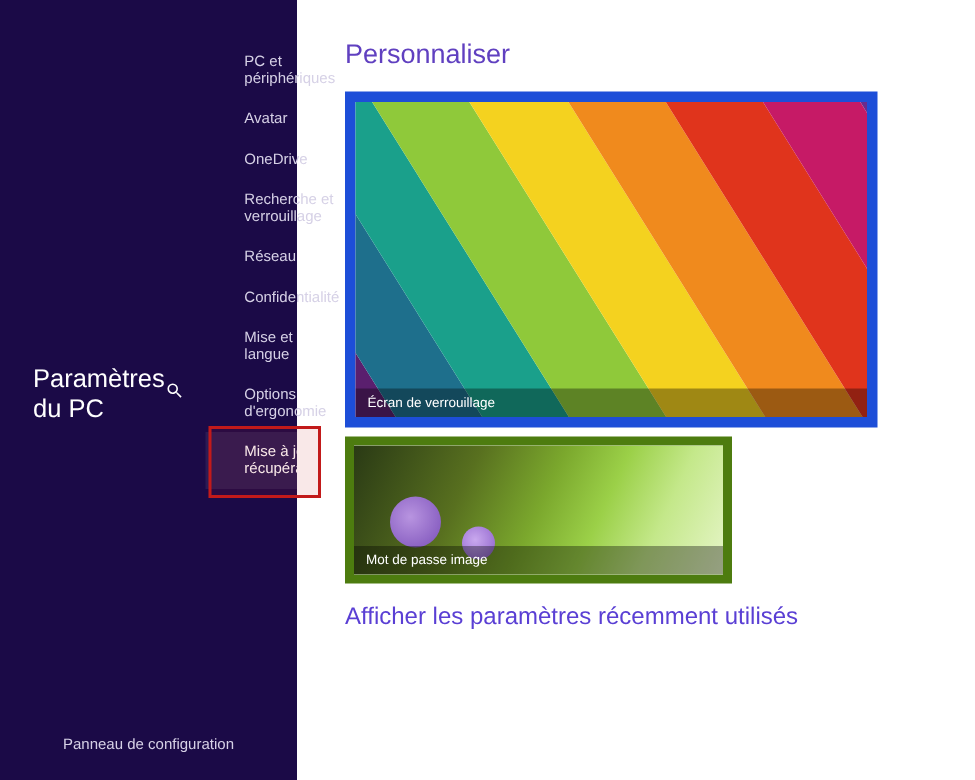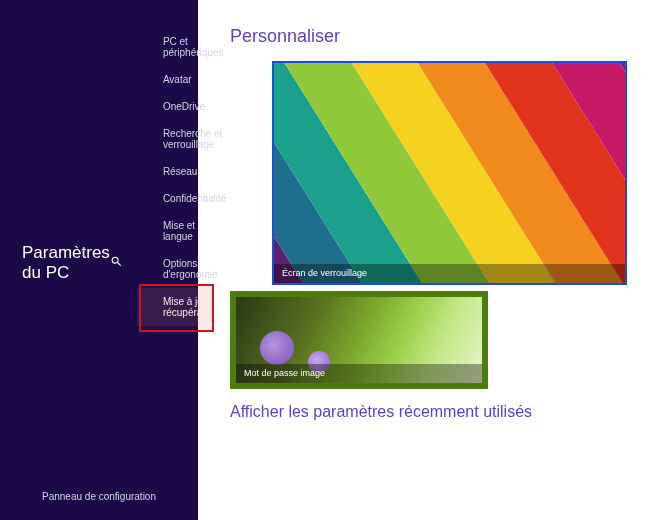--- a/index.html
+++ b/index.html
@@ -8,21 +8,21 @@
   .sidebar-head { display: flex; align-items: center; justify-content: space-between; padding: 0 14px 16px 22px; }
   .sidebar-title { font-size: 17px; font-weight: 300; color: #fff; }
   .search-icon svg { width: 13px; height: 13px; fill: #fff; }
   .nav { display: flex; flex-direction: column; margin-top: 6px; }
   .nav-item { font-size: 10px; color: #d6d1e6; padding: 8px 0 8px 26px; cursor: pointer; position: relative; }
   .nav-item.selected { background: rgba(255,255,255,0.07); color: #fff; }
   .red-box { position: absolute; border: 2px solid #c21a1a; background: rgba(194,26,26,0.10); pointer-events: none; }
   .footer { position: absolute; bottom: 18px; left: 42px; font-size: 10px; color: #d6d1e6; cursor: pointer; }
   .main { flex: 1; height: 520px; padding: 26px 18px 0 32px; overflow: hidden; }
   .main-title { font-size: 18px; font-weight: 300; color: #6040c0; margin-bottom: 14px; }
-  .tile-large { width: 355px; height: 224px; position: relative; border: 2px solid #1d4ed8; overflow: hidden; margin-left: 42px; }
+  .tile-large { width: 355px; height: 224px; position: relative; border: 7px solid #1d4ed8; overflow: hidden; }
   .tile-row { display: flex; gap: 6px; margin-top: 6px; }
   .tile-small { width: 120px; height: 98px; position: relative; border: 1px solid #e3e3e3; overflow: hidden; }
   .tile-med { width: 258px; height: 98px; position: relative; border: 6px solid #4d7c0f; overflow: hidden; }
   .tile-caption { position: absolute; bottom: 0; left: 0; right: 0; background: rgba(0,0,0,0.35); color: #fff; font-size: 9px; padding: 4px 8px 5px; }
   .recent-link { color: #5a3fd4; font-size: 16px; margin-top: 14px; cursor: pointer; display: inline-block; }
 
   
   .stripes { position: absolute; inset: -40%; transform: rotate(-32deg); }
   .stripes > div { position: absolute; top: 0; bottom: 0; }
   .avatar-bg { position: absolute; inset: 0; background: #585858; display: flex; align-items: center; justify-content: center; }

